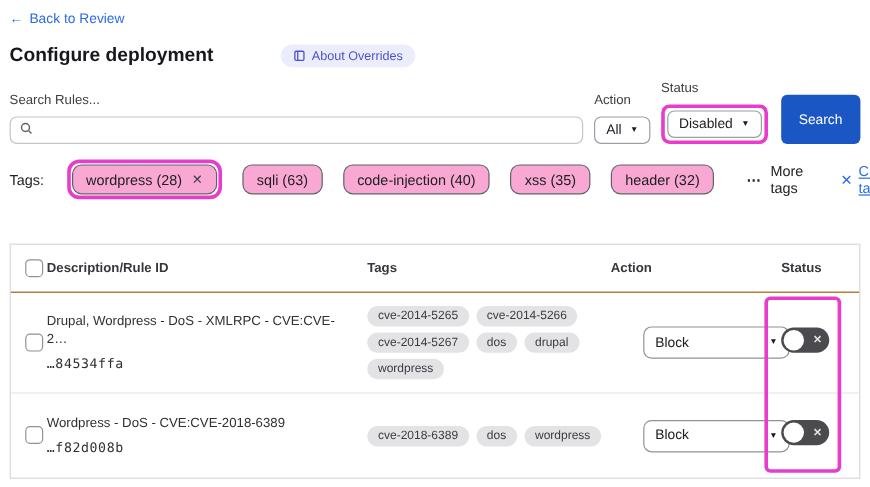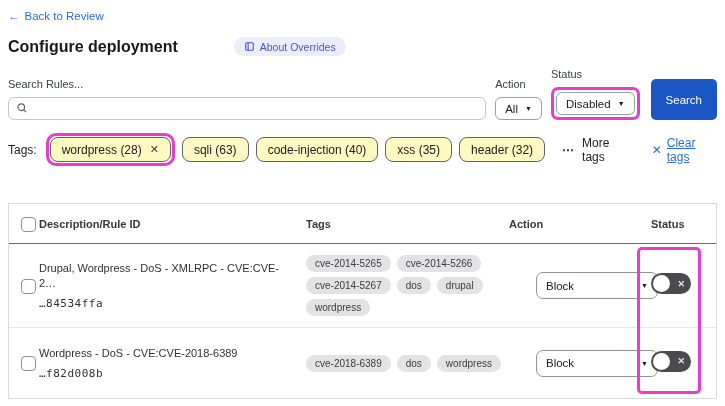--- a/index.html
+++ b/index.html
@@ -40,24 +40,24 @@
     font-family:"Liberation Sans",sans-serif;background:transparent;}
   .select{height:23px;display:inline-flex;align-items:center;gap:7px;background:#fff;
     border:1px solid #9aa0a6;border-radius:6px;padding:0 9px;font-size:11.5px;color:#202124;cursor:pointer;}
   .select .arrow{font-size:7px;color:#1a1a1a;line-height:1;}
   .hl-box{border:3px solid var(--highlight);border-radius:7px;padding:2px;display:inline-block;}
   .search-btn{height:41px;padding:0 15px;margin-left:2px;background:var(--primary_button);
     color:#fff;font-size:11.5px;font-weight:500;border:none;border-radius:5px;cursor:pointer;
     font-family:"Liberation Sans",sans-serif;}
 
   
-  .tags-row{display:flex;align-items:center;margin-top:13px;gap:7px;}
+  .tags-row{display:flex;align-items:center;margin-top:13px;gap:17px;}
   .tags-label{font-size:12px;color:#202124;margin-right:2px;}
   .pill{display:inline-flex;align-items:center;gap:8px;border:1px solid #5f6368;border-radius:8px;
-    background:#fef9c3;padding:4.5px 11px;font-size:12px;color:#202124;white-space:nowrap;cursor:pointer;}
+    background:#f9a8d4;padding:4.5px 11px;font-size:12px;color:#202124;white-space:nowrap;cursor:pointer;}
   .pill .x{font-size:11px;color:#3c4043;}
   .hl-pill{border:3px solid var(--highlight);border-radius:10px;padding:1px;display:inline-flex;}
   .more-tags{display:inline-flex;align-items:center;gap:7px;font-size:12px;color:#202124;
     margin-left:10px;cursor:pointer;}
   .more-tags .dots{font-weight:700;letter-spacing:1px;}
   .clear-tags{display:inline-flex;align-items:center;gap:5px;font-size:12px;color:var(--link);
     margin-left:14px;cursor:pointer;text-decoration:none;}
   .clear-tags .u{text-decoration:underline;}
 
   

